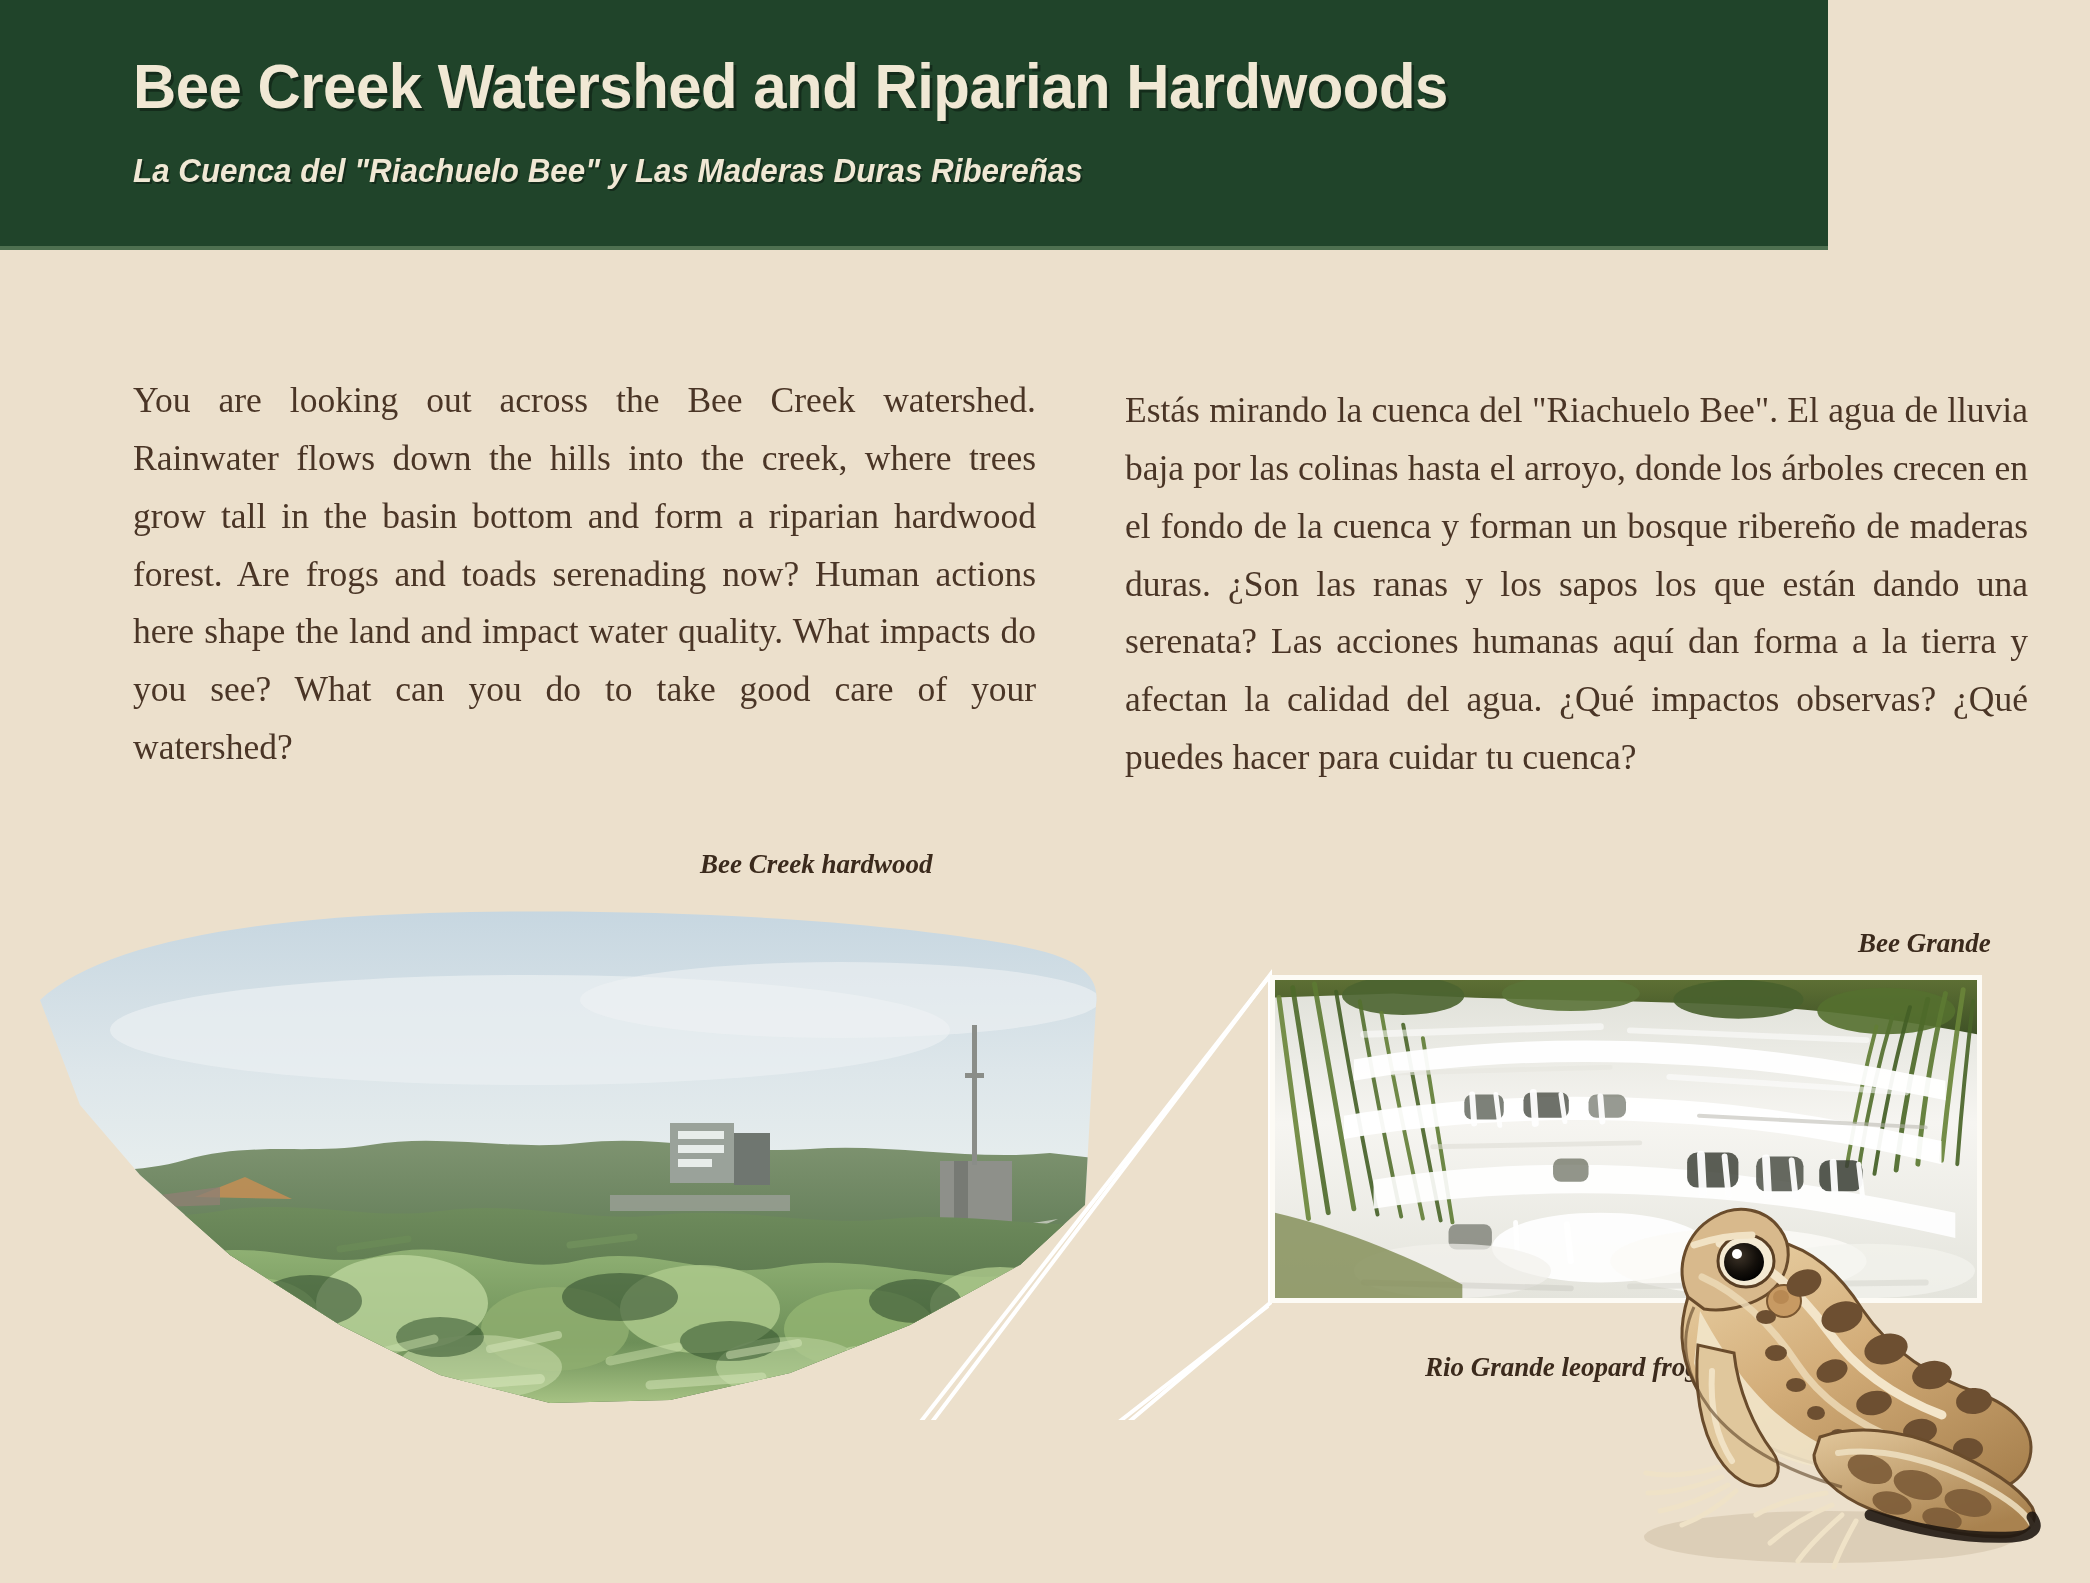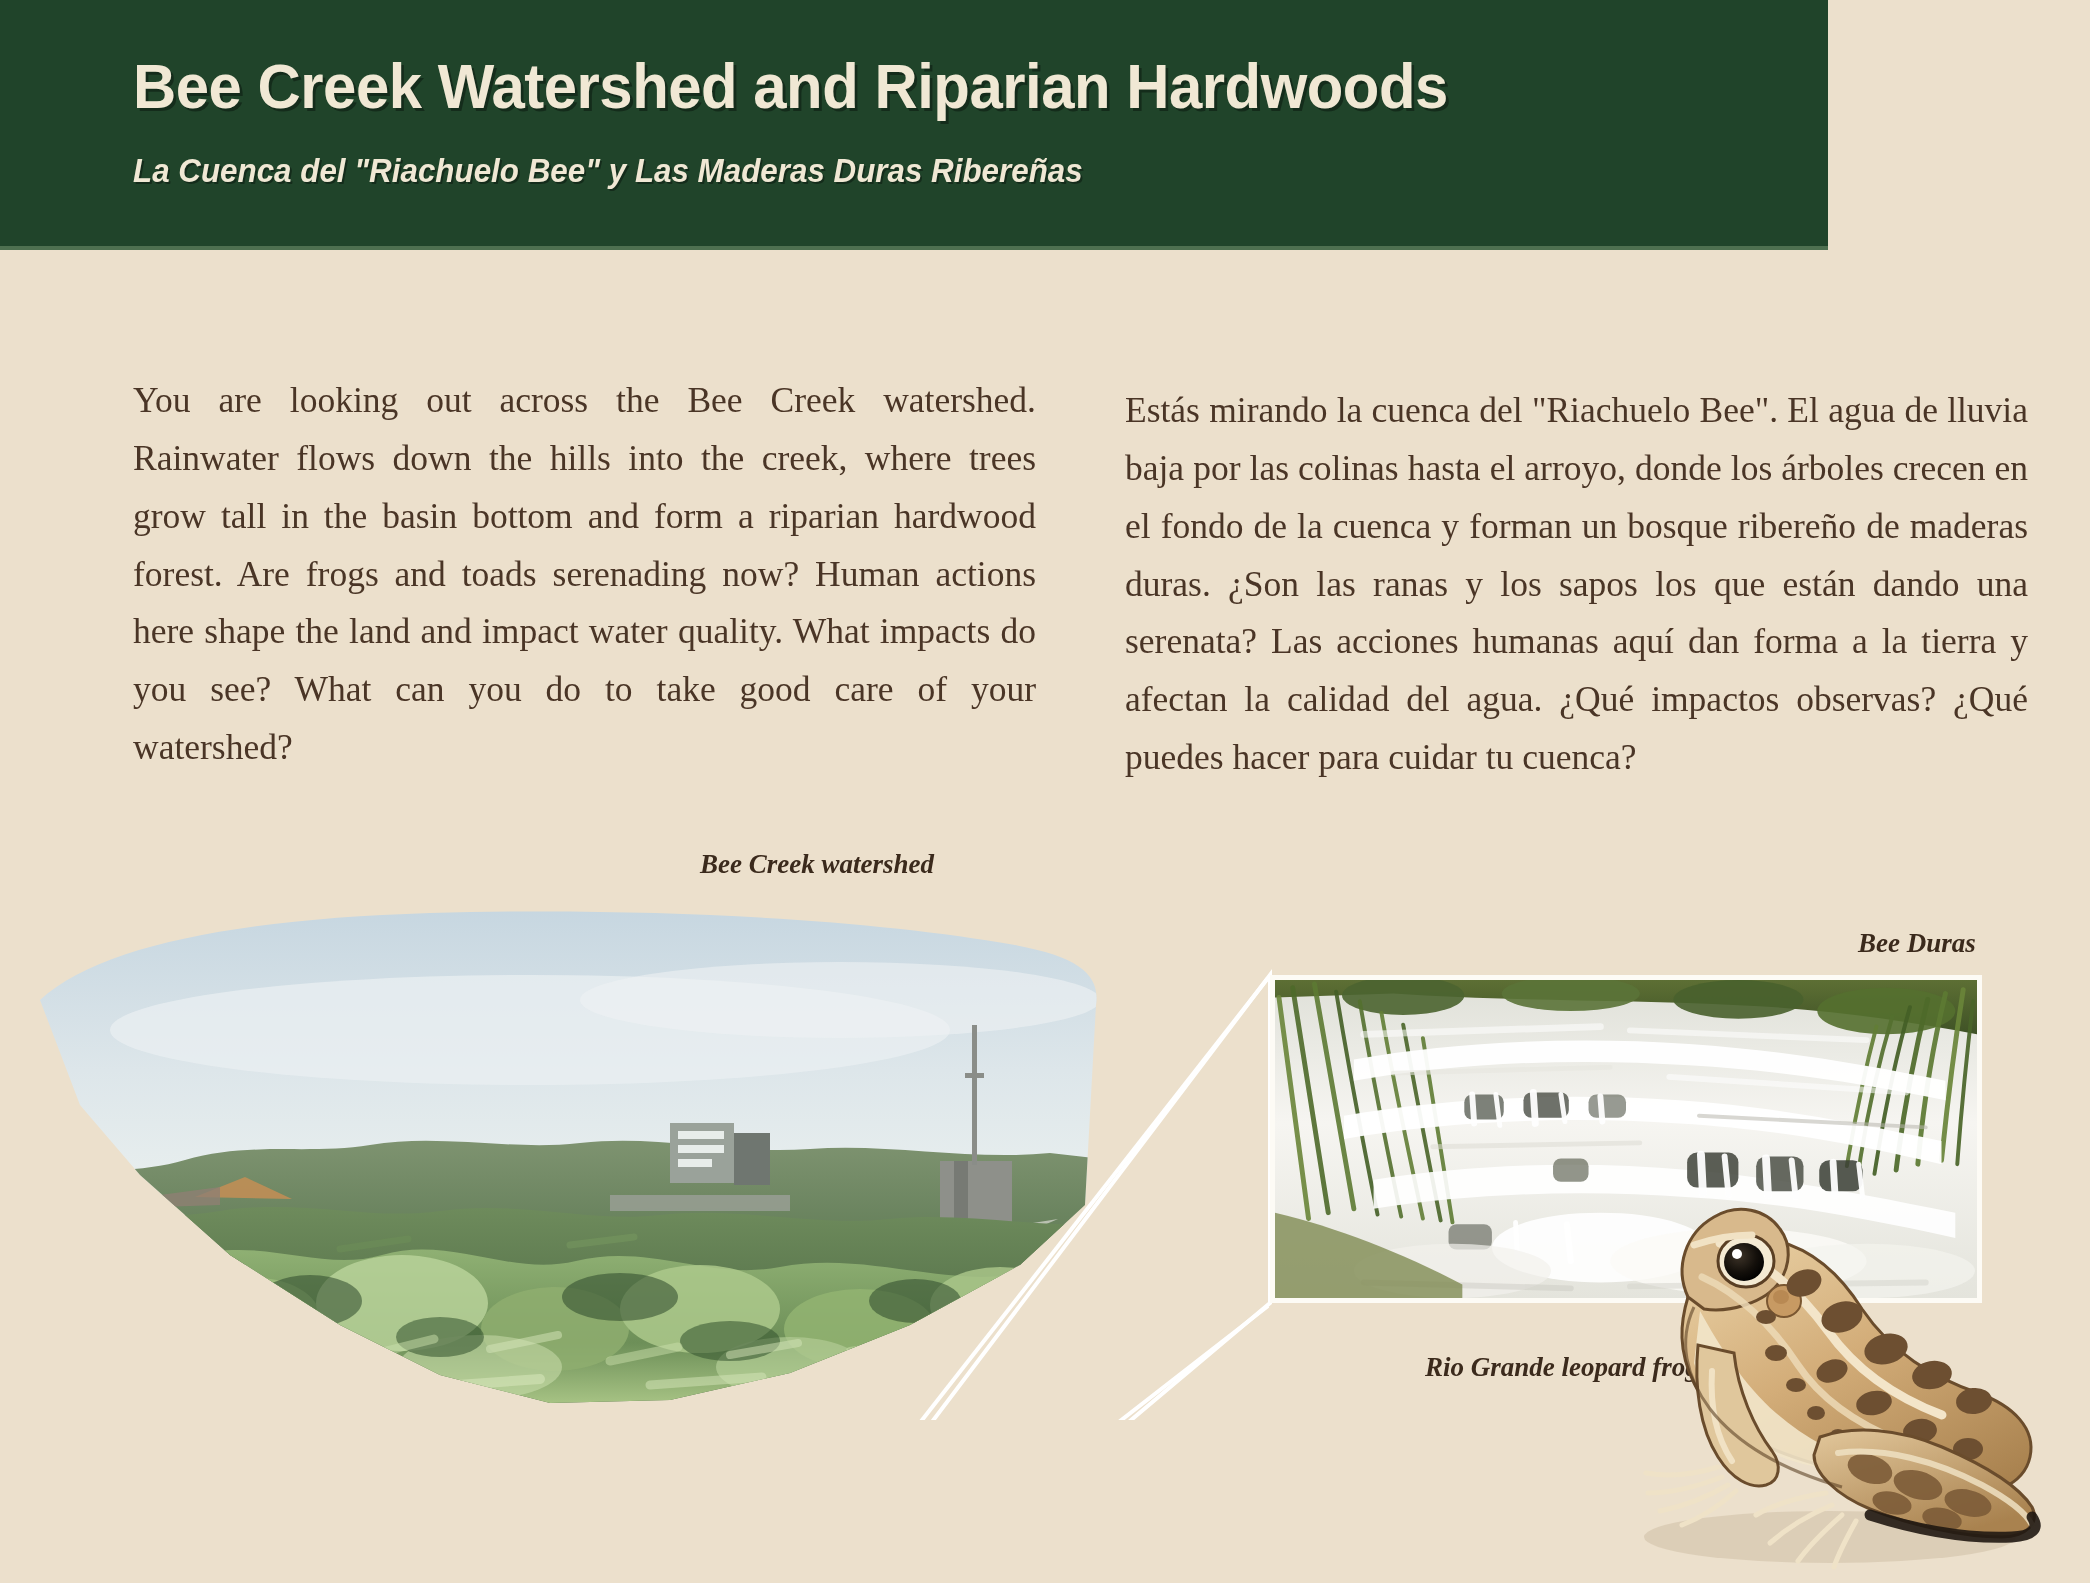--- a/index.html
+++ b/index.html
@@ -117,22 +117,22 @@
 
 <div id="header-bar">
   <div id="sign-title">Bee Creek Watershed and Riparian Hardwoods</div>
   <div id="sign-subtitle">La Cuenca del "Riachuelo Bee" y Las Maderas Duras Ribereñas</div>
 </div>
 
 <div class="body-text" id="text-english">You are looking out across the Bee Creek watershed. Rainwater flows down the hills into the creek, where trees grow tall in the basin bottom and form a riparian hardwood forest. Are frogs and toads serenading now? Human actions here shape the land and impact water quality. What impacts do you see? What can you do to take good care of your watershed?</div>
 
 <div class="body-text" id="text-spanish">Estás mirando la cuenca del "Riachuelo Bee". El agua de lluvia baja por las colinas hasta el arroyo, donde los árboles crecen en el fondo de la cuenca y forman un bosque ribereño de maderas duras. ¿Son las ranas y los sapos los que están dando una serenata? Las acciones humanas aquí dan forma a la tierra y afectan la calidad del agua. ¿Qué impactos observas? ¿Qué puedes hacer para cuidar tu cuenca?</div>
 
-<div class="caption" id="caption-watershed">Bee Creek watershed</div>
-<div class="caption" id="caption-bee-creek">Bee Duras</div>
+<div class="caption" id="caption-watershed">Bee Creek hardwood</div>
+<div class="caption" id="caption-bee-creek">Bee Grande</div>
 <div class="caption" id="caption-frog">Rio Grande leopard frog</div>
 
 <div id="landscape-illustration">
   <svg viewBox="0 0 1110 500" preserveAspectRatio="none">
     <defs>
       <clipPath id="clipLand">
         <path d="M30,95 C90,40 230,14 420,8 C640,2 860,14 1005,40
                  C1070,52 1090,70 1086,100
                  L1075,300 L1010,360 L900,420 L780,468 L660,495
                  L540,498 L430,470 L330,420 L220,350 L130,270

